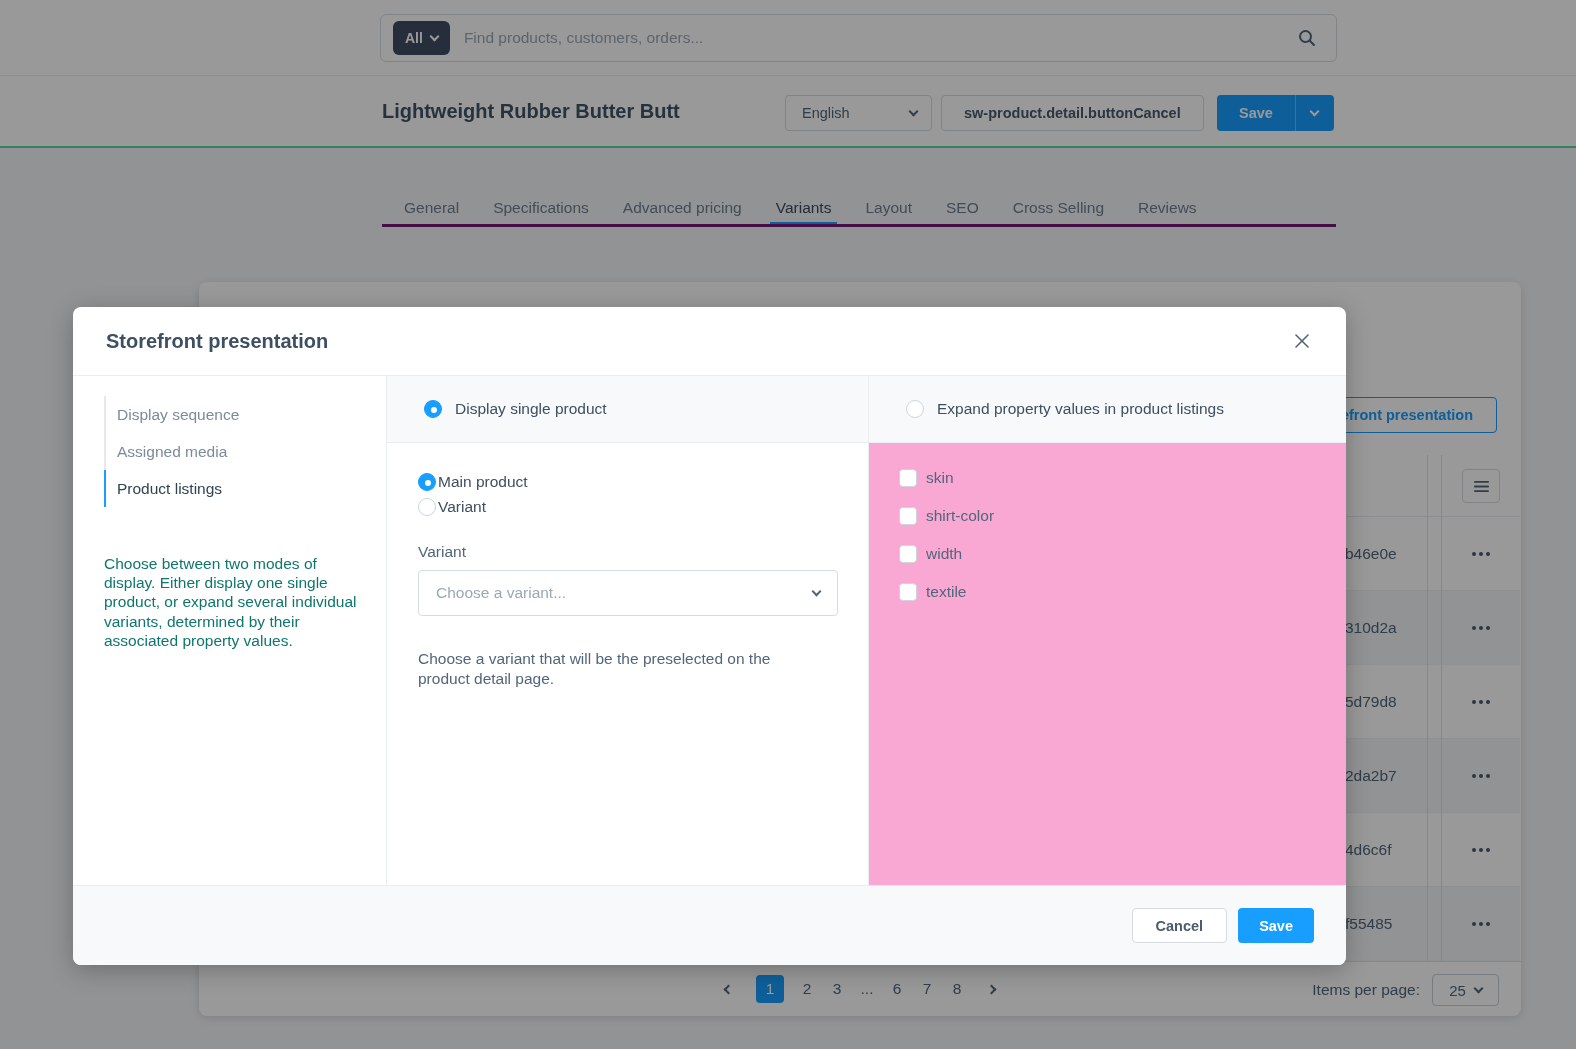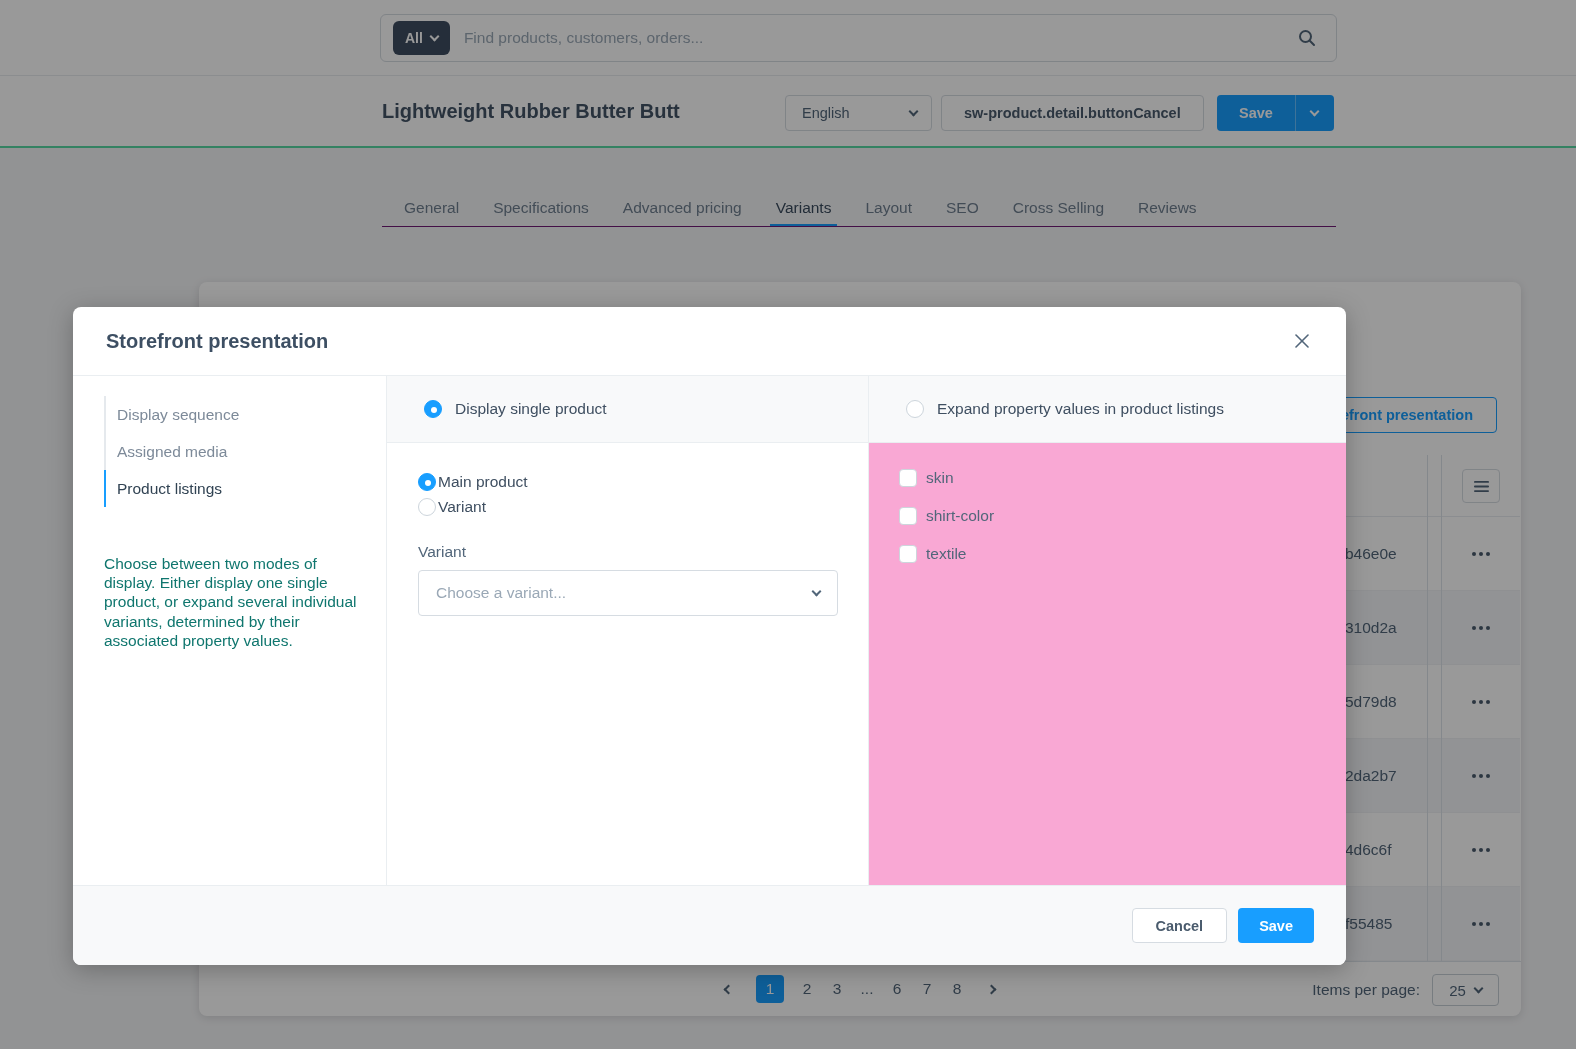--- a/index.html
+++ b/index.html
@@ -19,21 +19,21 @@
   .smartbar { position:absolute; left:0; top:76px; right:0; height:72px; background:#fff; border-bottom:2px solid #57d9a3; }
   .page-title { position:absolute; left:382px; top:24px; font-size:20px; font-weight:700; color:#435467; }
   .lang-select { position:absolute; left:785px; top:19px; width:147px; height:36px; background:#fff; border:1px solid #d6dce2; border-radius:4px; display:flex; align-items:center; justify-content:space-between; padding:0 14px 0 16px; font-size:14.5px; color:#52667a; cursor:pointer; }
   .btn-cancel-key { position:absolute; left:941px; top:19px; height:36px; padding:0 22px; background:#fff; border:1px solid #d6dce2; border-radius:4px; font-size:14.5px; font-weight:600; color:#4a5b6d; display:flex; align-items:center; cursor:pointer; }
   .save-split { position:absolute; left:1217px; top:19px; height:36px; display:flex; border-radius:4px; overflow:hidden; }
   .save-main { background:#189eff; color:#fff; font-size:14.5px; font-weight:700; padding:0 22px; display:flex; align-items:center; cursor:pointer; border-right:1px solid rgba(255,255,255,.35); }
   .save-caret { background:#189eff; width:38px; display:flex; align-items:center; justify-content:center; cursor:pointer; }
   .save-caret .chev { border-color:#fff; }
 
   
-  .tabs { position:absolute; left:382px; top:190px; width:954px; height:37px; display:flex; gap:22px; border-bottom:1px solid #701a75; padding-left:16px; }
+  .tabs { position:absolute; left:382px; top:190px; width:954px; height:37px; display:flex; gap:22px; border-bottom:3px solid #701a75; padding-left:16px; }
   .tab { font-size:15.5px; color:#6f7f90; line-height:35px; padding:0 6px; cursor:pointer; }
   .tab.active { color:#3a4b5e; border-bottom:2px solid #189eff; }
 
   
   .card { position:absolute; left:199px; top:282px; width:1322px; height:734px; background:#fff; border-radius:8px; box-shadow:0 2px 10px rgba(0,0,0,.12); }
   .storefront-btn { position:absolute; right:24px; top:115px; height:36px; padding:0 23px; background:#fff; border:1px solid #189eff; border-radius:4px; color:#189eff; font-size:14.5px; font-weight:700; display:flex; align-items:center; cursor:pointer; }
   .bg-table-header { position:absolute; left:0; right:1px; top:173px; height:62px; background:#fff; border-bottom:1px solid #e8ecf0; }
   .hamburger-btn { position:absolute; left:1263px; top:14px; width:38px; height:34px; background:#fff; border:1px solid #d6dce2; border-radius:4px; display:flex; align-items:center; justify-content:center; cursor:pointer; }
   .bg-rows { position:absolute; left:0; right:1px; top:235px; }
   .bg-row { position:relative; height:74px; border-bottom:1px solid #eef1f4; }
@@ -257,39 +257,44 @@
           </div>
           <div class="radio-row">
             <span class="radio"></span>
             <span class="radio-label">Variant</span>
           </div>
           <div class="field-label">Variant</div>
           <div class="select-box">
             <span class="select-placeholder">Choose a variant...</span>
             <span class="chev"></span>
           </div>
+          <div class="helper">Choose a variant that will be the preselected on the product detail page.</div>
         </div>
       </div>
 
       <div class="m-right">
         <div class="col-head">
           <span class="radio"></span>
           <span class="col-head-label">Expand property values in product listings</span>
         </div>
         <div class="m-right-body">
           <div class="check-row">
             <span class="checkbox"></span>
             <span class="check-label">skin</span>
           </div>
           <div class="check-row">
             <span class="checkbox"></span>
             <span class="check-label">shirt-color</span>
           </div>
           <div class="check-row">
             <span class="checkbox"></span>
+            <span class="check-label">width</span>
+          </div>
+          <div class="check-row">
+            <span class="checkbox"></span>
             <span class="check-label">textile</span>
           </div>
         </div>
       </div>
     </div>
 
     <div class="modal-footer">
       <div class="btn-cancel">Cancel</div>
       <div class="btn-save">Save</div>
     </div>

